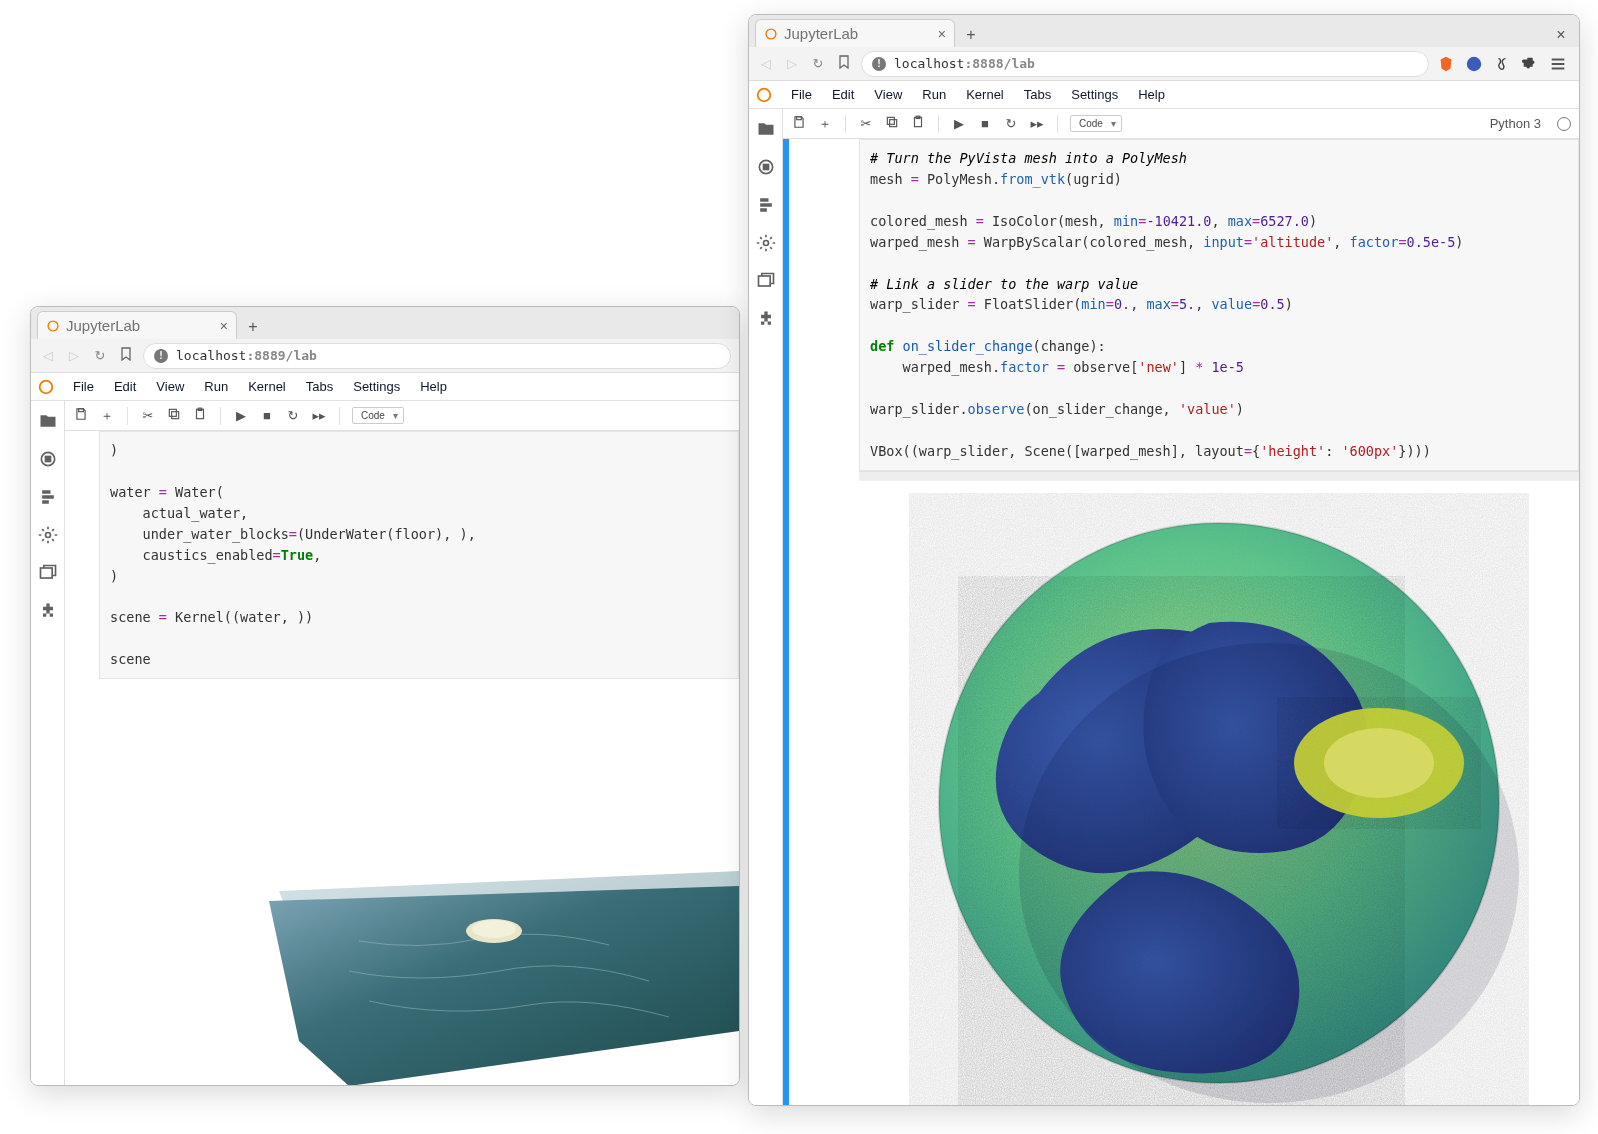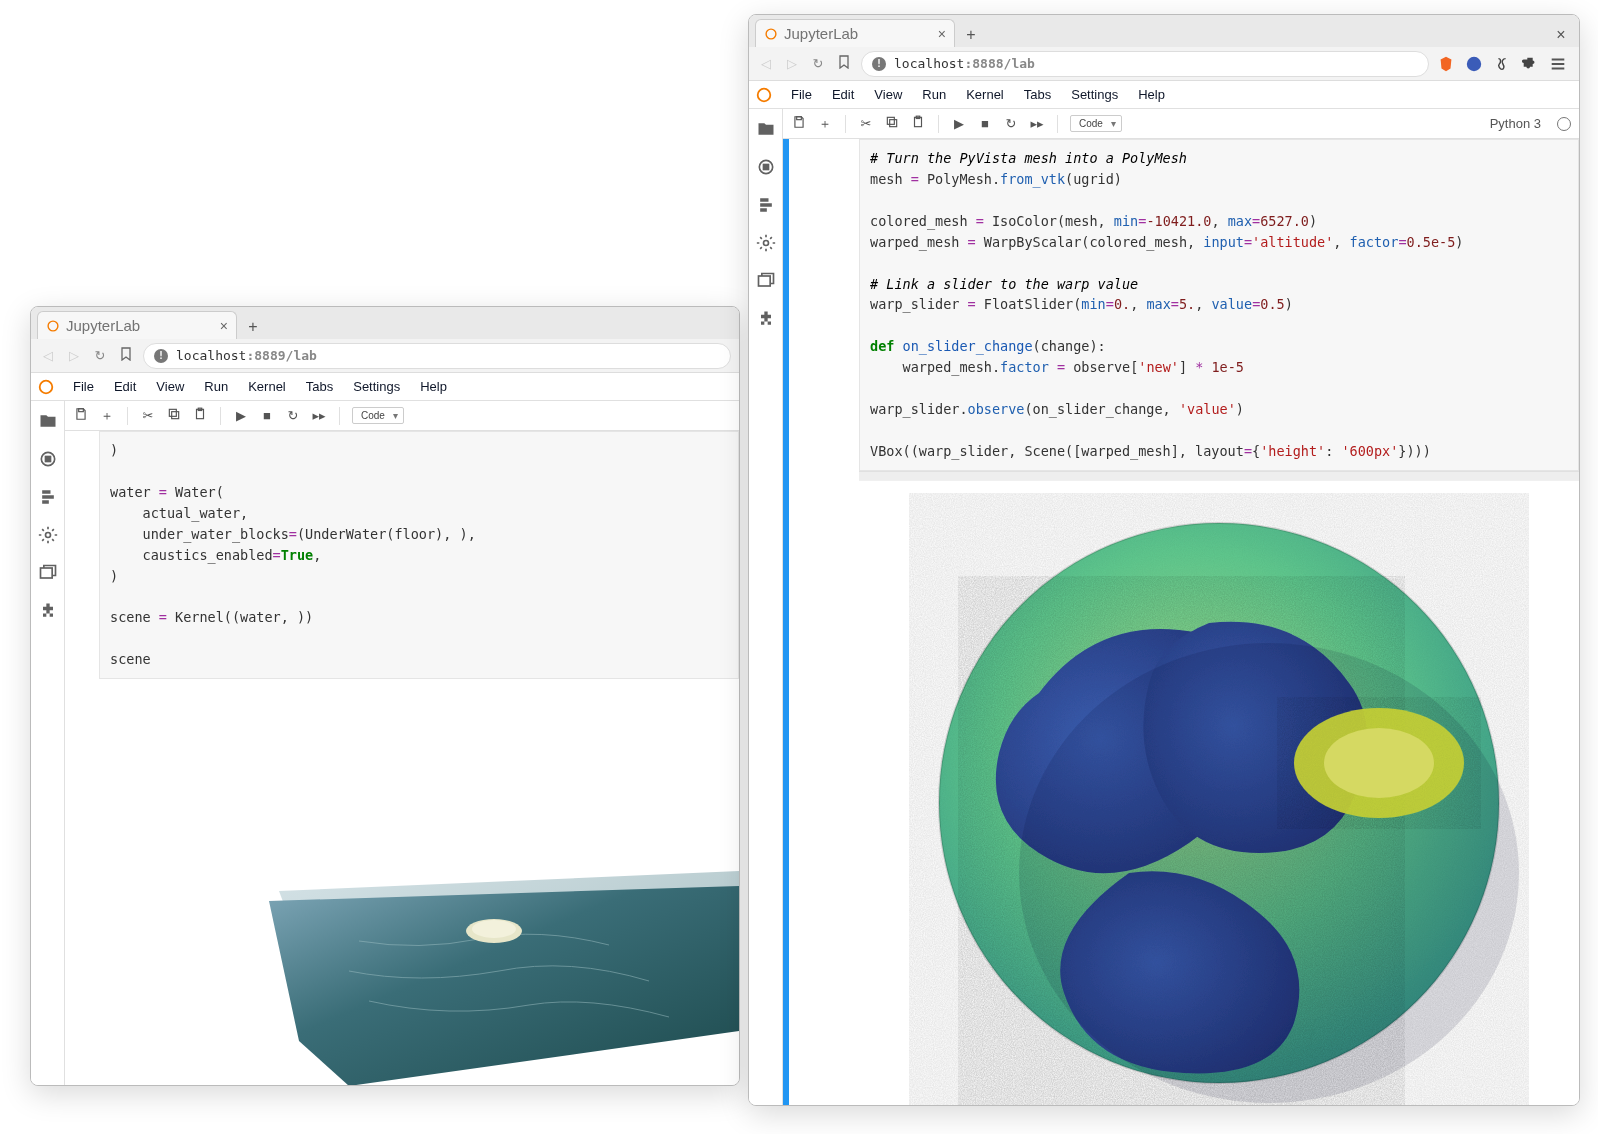--- a/index.html
+++ b/index.html
@@ -160,21 +160,21 @@
     overflow:auto;
   }
   .scrollx { height:10px; background:#f0f0f0; border-top:1px solid #e0e0e0;
              display:flex; align-items:center; }
   .scrollx .track { flex:1; height:8px; background:#eee; }
 
   
   .c-cmt { color:#000000; font-style:italic; }
   .c-kw  { color:#008000; font-weight:bold; }
   .c-str { color:#b31d1d; }
-  .c-num { color:#7f1d1d;margin-top:16px; }
+  .c-num { color:#4c1d95;margin-top:16px; }
   .c-attr{ color:#2060b0;margin-top:30px; }
   .c-fn  { color:#1a59b3; }
   .c-op  { color:#a030a0; }
 
   
   .output { padding:12px 0 12px 0; }
 
   .sliderrow { display:flex; align-items:center; gap:20px; padding:6px 0 12px 6px; }
   .sliderrow .trackwrap { position:relative; width:230px; height:14px; }
   .sliderrow .trackline {

